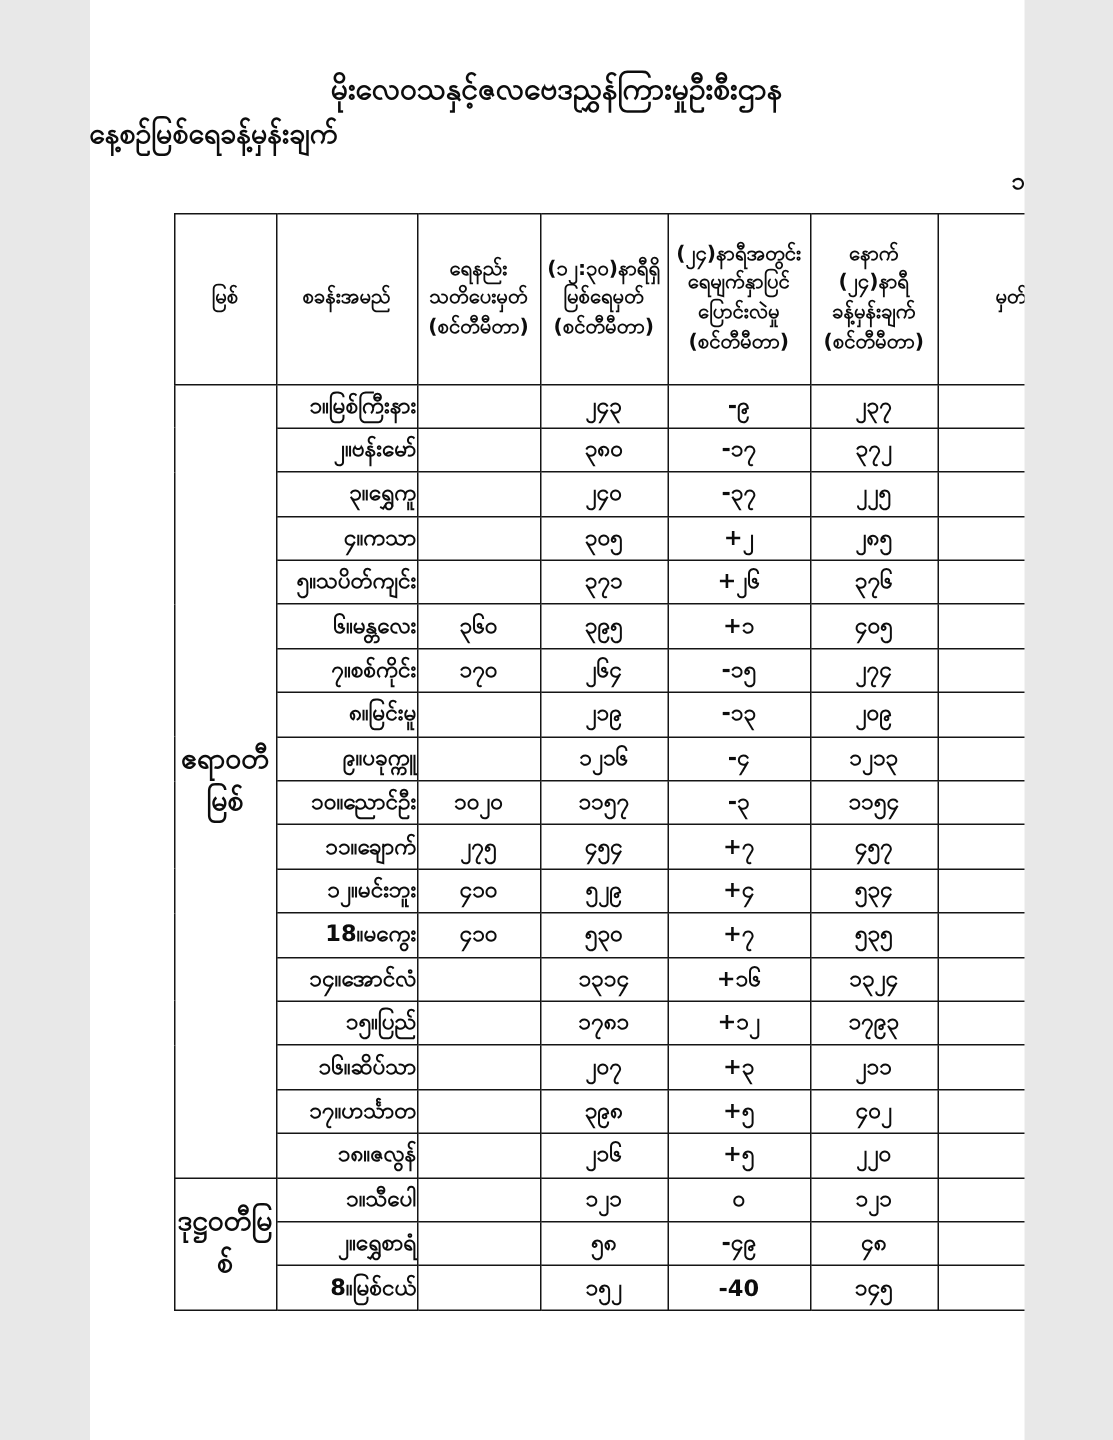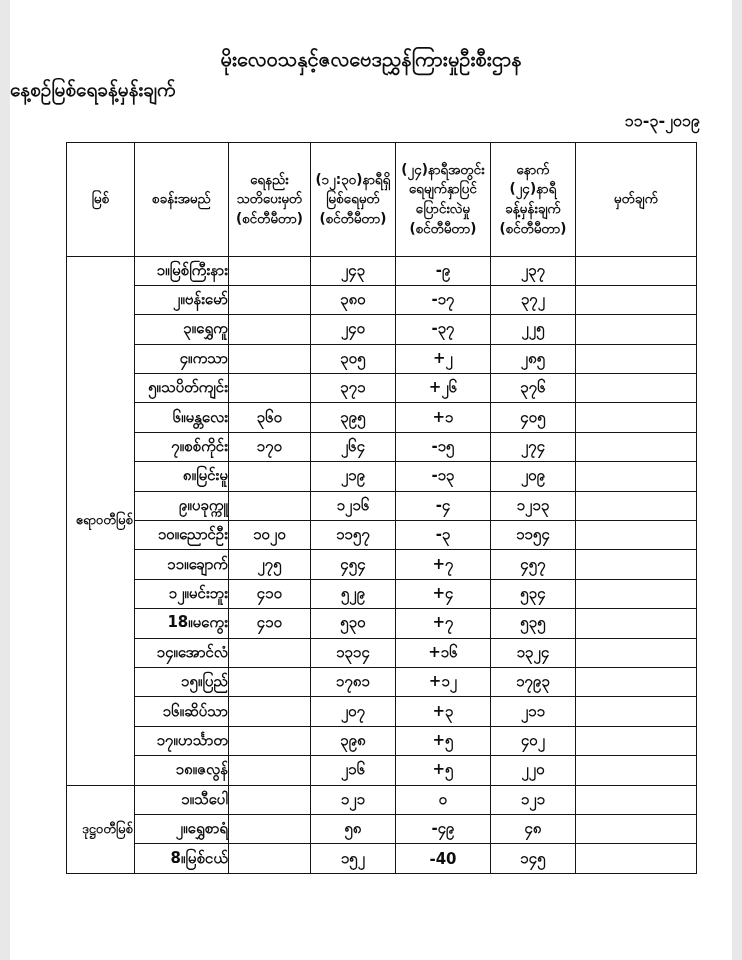--- a/index.html
+++ b/index.html
@@ -1,19 +1,19 @@
 <!DOCTYPE html>
 <html><head>
 <meta charset="utf-8">
 <style>
   * { margin: 0; padding: 0; box-sizing: border-box; }
   html, body { background: #e8e8e8; }
   .page {
     position: relative;
-    width: 722px;
+    width: 623px;
     height: 960px;
     margin: 0 auto;
     background: #ffffff;
     color: #0d0d0d;
     font-family: "DejaVu Sans", sans-serif;
     font-weight: 700;
     overflow: hidden;
   }
   .title {
     padding-top: 44px;
@@ -48,22 +48,22 @@
   thead th {
     height: 114px;
     font-size: 13.5px;
     line-height: 1.45;
     text-align: center;
     white-space: pre-line;
     padding: 2px 1px;
   }
   tbody td { height: 29.4px; font-size: 15px; }
   td.river-cell {
-    text-align: right;
-    font-size: 13px;
+    text-align: center;
+    font-size: 19px;
     padding: 0 1px;
     word-break: break-all;
   }
   td.td-station {
     text-align: right;
     padding-left: 4px;
     white-space: nowrap;
     overflow: hidden;
   }
   td.td-num { text-align: center; }

